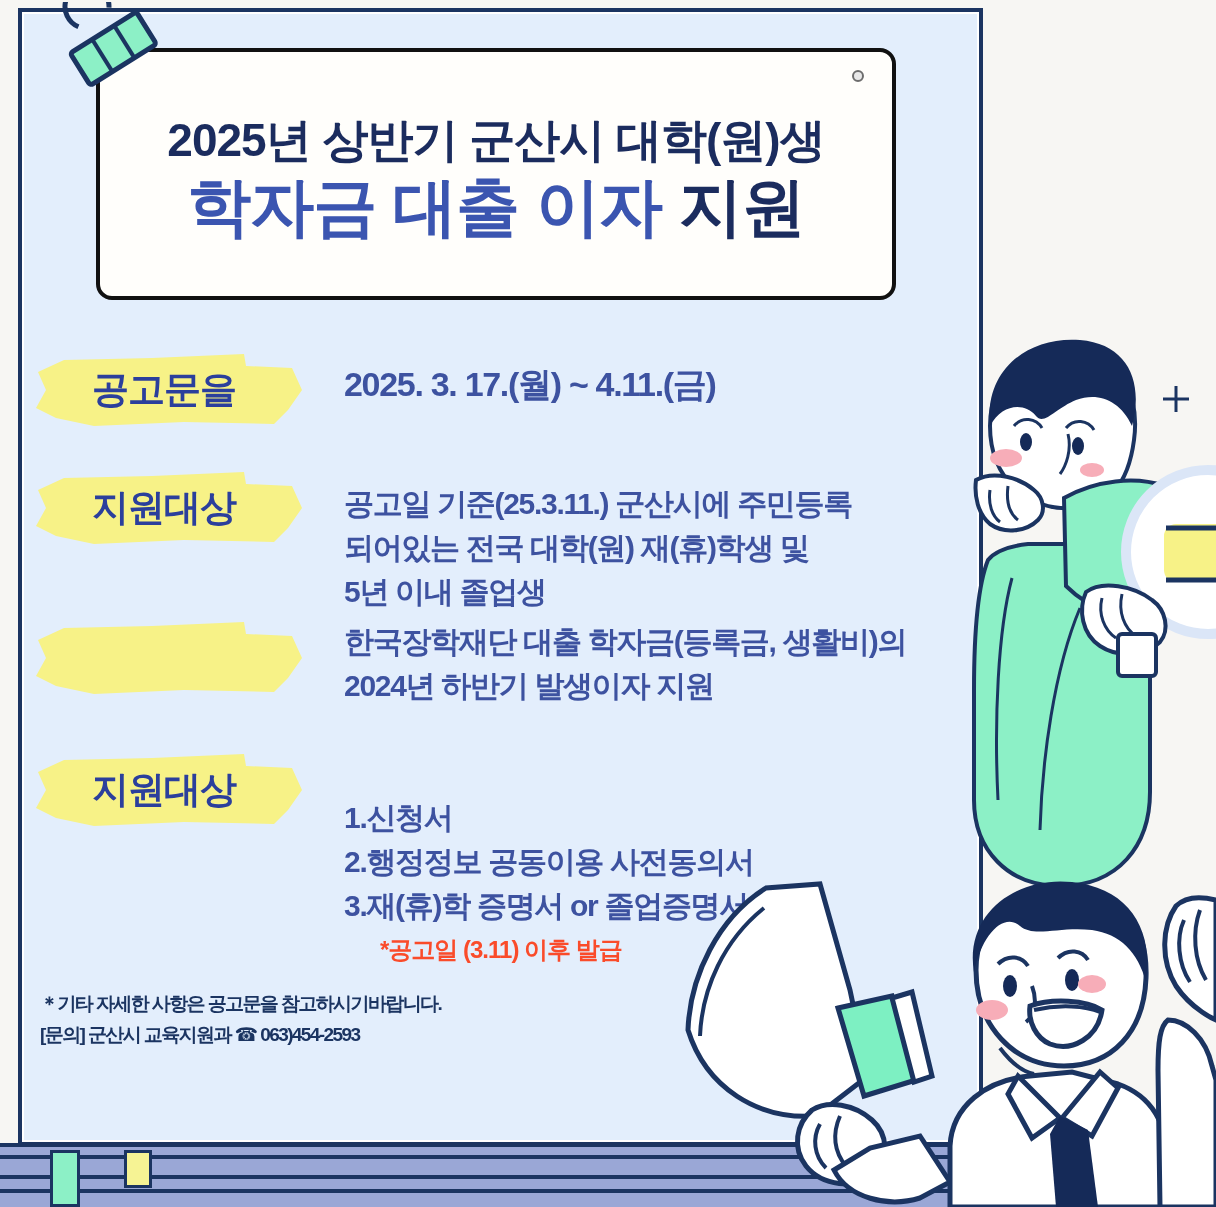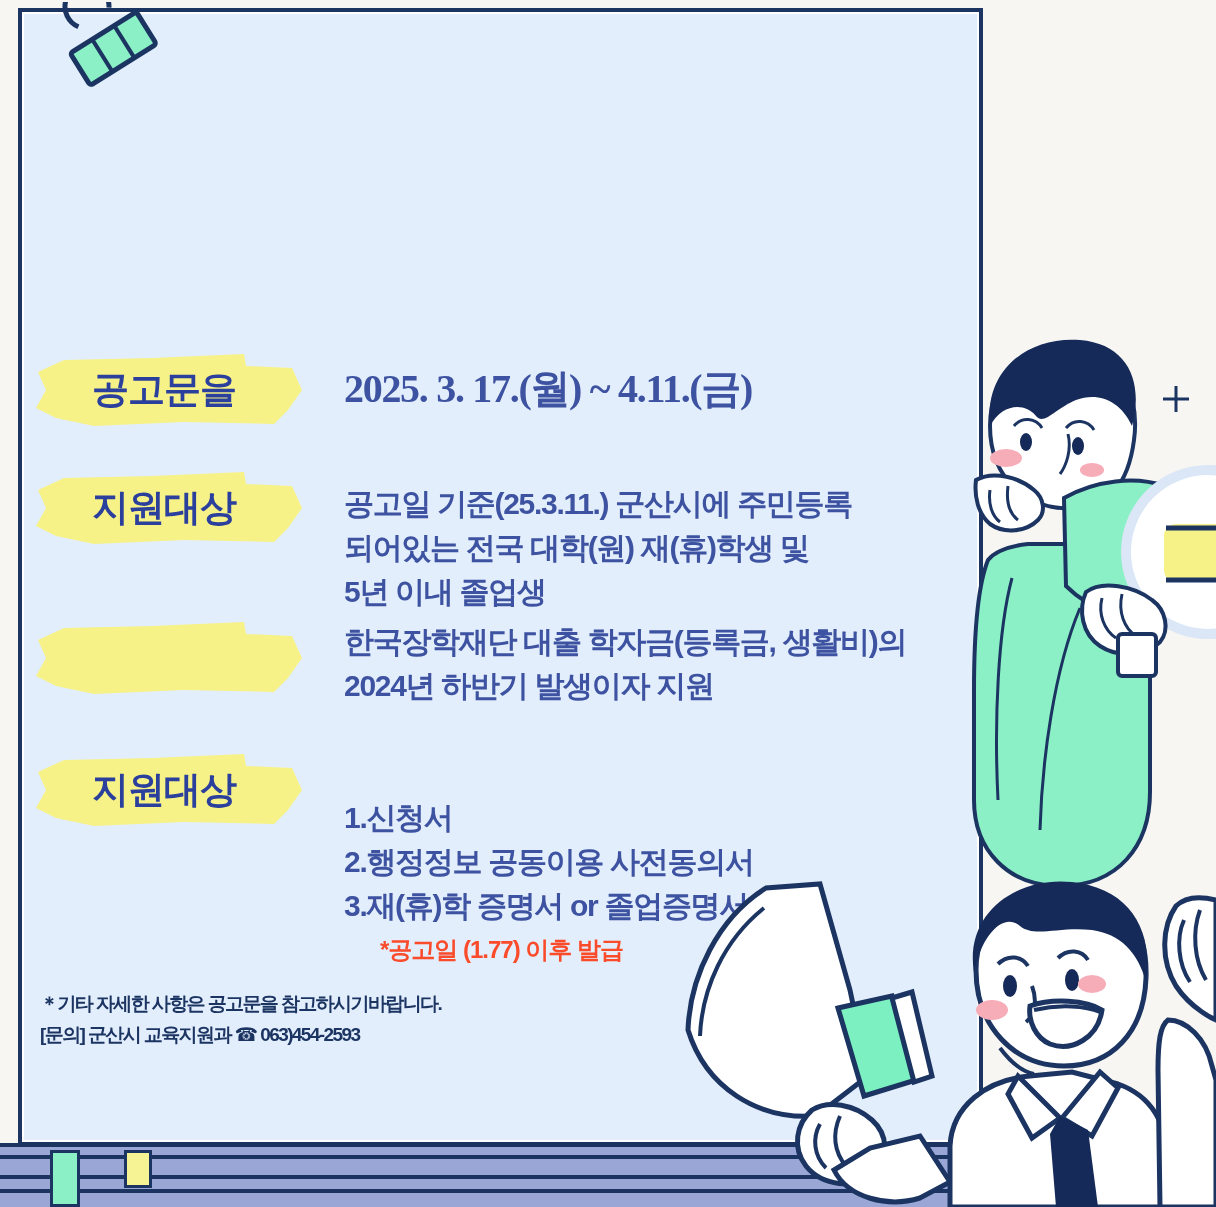--- a/index.html
+++ b/index.html
@@ -170,23 +170,22 @@
     position: absolute;
     left: 310px; top: 0;
     width: 600px;
     color: #3d52a0;
     font-size: 30px;
     font-weight: 700;
     letter-spacing: -1.3px;
     line-height: 1.47;
   }
   .row-1 .row-body {
-    font-size: 40px;
+    font-size: 34px;
     top: 8px;
-    font-family: Liberation Serif, serif;
   }
   .row-2 .row-body { top: -2px; }
   .row-3 .row-body { top: 0px; }
   .row-4 .row-body { top: 0px; }
 
   .note-red {
     display: block;
     color: #fa4b2a;
     font-size: 24px;
     font-weight: 900;
@@ -239,20 +238,27 @@
     <svg width="120" height="110" viewBox="0 0 120 110">
       <g transform="rotate(-32 60 55)">
         <path d="M45 10 a22 22 0 1 1 36 0" fill="none" stroke="#1b3461" stroke-width="5"></path>
         <rect x="24" y="28" width="78" height="38" rx="3" fill="#8cf0c6" stroke="#1b3461" stroke-width="5"></rect>
         <line x1="50" y1="28" x2="50" y2="66" stroke="#1b3461" stroke-width="4"></line>
         <line x1="76" y1="28" x2="76" y2="66" stroke="#1b3461" stroke-width="4"></line>
       </g>
     </svg>
   </div>
 
+  <div class="title-card">
+    <div class="punch-hole"></div>
+    <div class="title-l1">2025년 상반기 군산시 대학(원)생</div>
+    <div class="title-l2">
+      <span class="t2-a">학자금 대출 이자 </span><span class="t2-b">지원</span>
+    </div>
+  </div>
 
   <div class="row row-1">
     <div class="badge">
       <svg class="badge-shape" width="290" height="76" viewBox="0 0 290 76">
         <path d="M4 20 L30 8 L118 6 L210 2 L212 14 L258 16 L268 38 L254 58 L240 72
                  L150 70 L60 74 L22 66 L2 56 L12 38 Z" fill="#f7f287"></path>
       </svg>
       <div class="badge-text">공고문을</div>
     </div>
     <div class="row-body" style="white-space: pre-line;">2025. 3. 17.(월) ~ 4.11.(금)</div>
@@ -287,21 +293,21 @@
       <svg class="badge-shape" width="290" height="76" viewBox="0 0 290 76">
         <path d="M4 20 L30 8 L118 6 L210 2 L212 14 L258 16 L268 38 L254 58 L240 72
                  L150 70 L60 74 L22 66 L2 56 L12 38 Z" fill="#f7f287"></path>
       </svg>
       <div class="badge-text">지원대상</div>
     </div>
     <div class="row-body" style="white-space: pre-line;">
       <span style="white-space: pre-line;">1.신청서
 2.행정정보 공동이용 사전동의서
 3.재(휴)학 증명서 or 졸업증명서</span>
-      <span class="note-red">*공고일 (1.77) 이후 발급</span>
+      <span class="note-red">*공고일 (3.11) 이후 발급</span>
     </div>
   </div>
 
   <div class="footer">
     <div class="footer-line">＊기타 자세한 사항은 공고문을 참고하시기바랍니다.</div>
     <div class="footer-line">[문의] 군산시 교육지원과 ☎ 063)454-2593</div>
   </div>
 
   <div class="illus illus-top">
     <svg width="248" height="590" viewBox="0 0 248 590">

